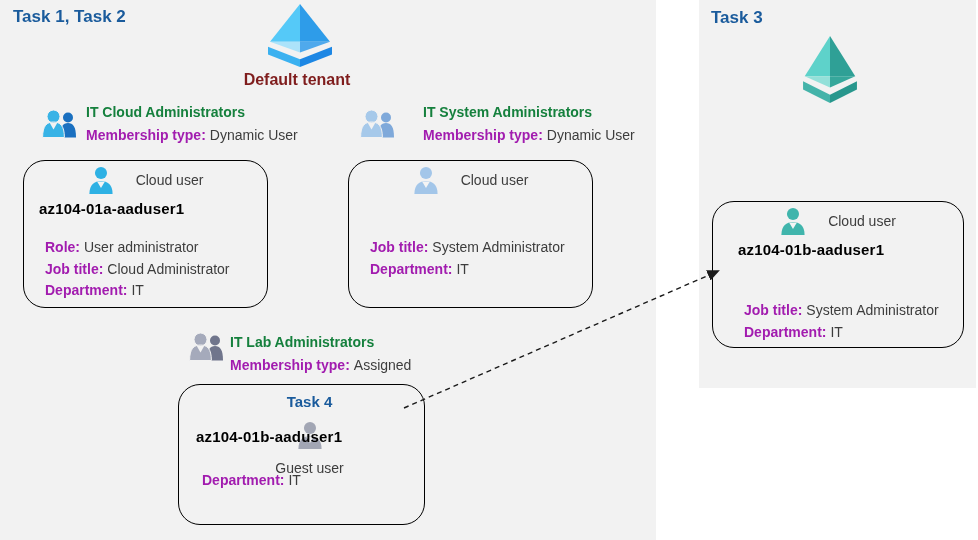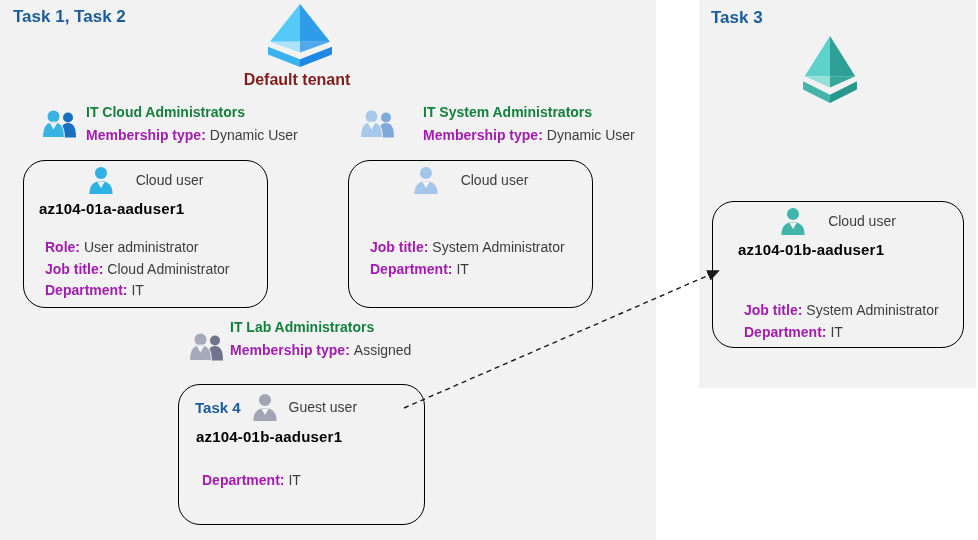--- a/index.html
+++ b/index.html
@@ -91,21 +91,21 @@
     </div>
   </div>
 
   <svg class="abs" style="left:189px;top:332px;" width="36" height="29" viewBox="0 0 36 28">
     <circle cx="26" cy="8" r="5" fill="#70758c"></circle>
     <path d="M18,28 C18,17 21,13.5 26,13.5 C31,13.5 34,17 34,28 Z" fill="#70758c"></path>
     <circle cx="11.5" cy="7" r="6.5" fill="#a5aabb" stroke="#f2f2f2" stroke-width="1"></circle>
     <path d="M0.6,28 C0.6,16 5,12.5 11.5,12.5 C18,12.5 22.4,16 22.4,28 Z" fill="#a5aabb" stroke="#f2f2f2" stroke-width="1"></path>
     <polygon points="7.5,13 11.5,20 15.5,13" fill="#f2f2f2"></polygon>
   </svg>
-  <div class="group-text" style="left:230px;top:316px;">
+  <div class="group-text" style="left:230px;top:331px;">
     <div class="g-title">IT Lab Administrators</div>
     <div class="g-member">
       <span class="bold-label">Membership type:</span><span class="reg-value">Assigned</span>
     </div>
   </div>
 
   <div class="card" style="left:23px;top:160px;width:243px;height:146px;">
     <div class="card-head">
       <svg class="p-cyan" width="26" height="28" viewBox="0 0 28 30">
         <circle class="fill" cx="14" cy="7.5" r="6.5"></circle>
@@ -131,21 +131,21 @@
       </svg>
       <span>Cloud user</span>
     </div>
     <div class="attrs" style="left:15px;top:76px;">
       <div class="attr"><span class="bold-label">Job title:</span><span class="reg-value">System Administrator</span></div>
       <div class="attr"><span class="bold-label">Department:</span><span class="reg-value">IT</span></div>
     </div>
   </div>
 
   <div class="card" style="left:178px;top:384px;width:245px;height:139px;">
-    <div class="card-head left-align" style="top:8px;">
+    <div class="card-head left-align" style="top:8px;flex-direction:column;">
       <span class="head-task">Task 4</span>
       <svg class="p-gray" width="26" height="28" viewBox="0 0 28 30">
         <circle class="fill" cx="14" cy="7.5" r="6.5"></circle>
         <path class="fill" d="M1.5,30 C1.5,20 7,16 14,16 C21,16 26.5,20 26.5,30 Z"></path>
         <polygon points="9.8,16.5 14,23.5 18.2,16.5" fill="#f4f4f4"></polygon>
       </svg>
       <span>Guest user</span>
     </div>
     <div class="username" style="left:17px;top:43px;">az104-01b-aaduser1</div>
     <div class="attrs" style="left:17px;top:85px;">

